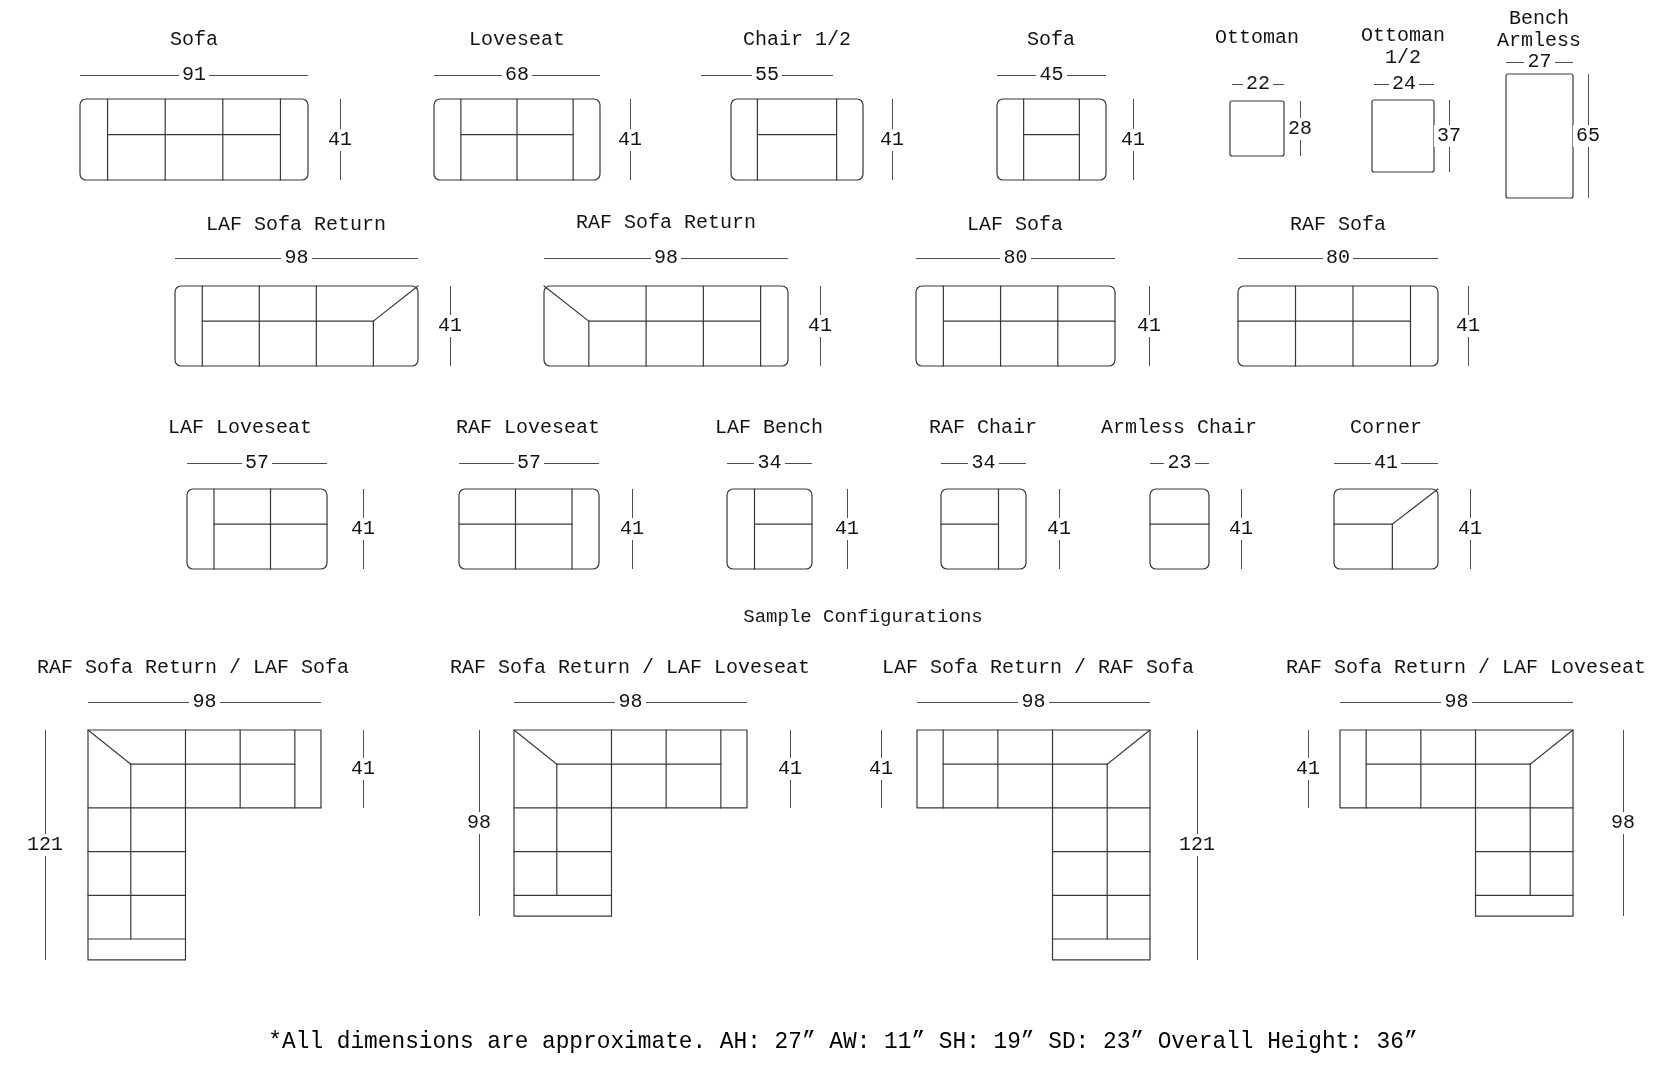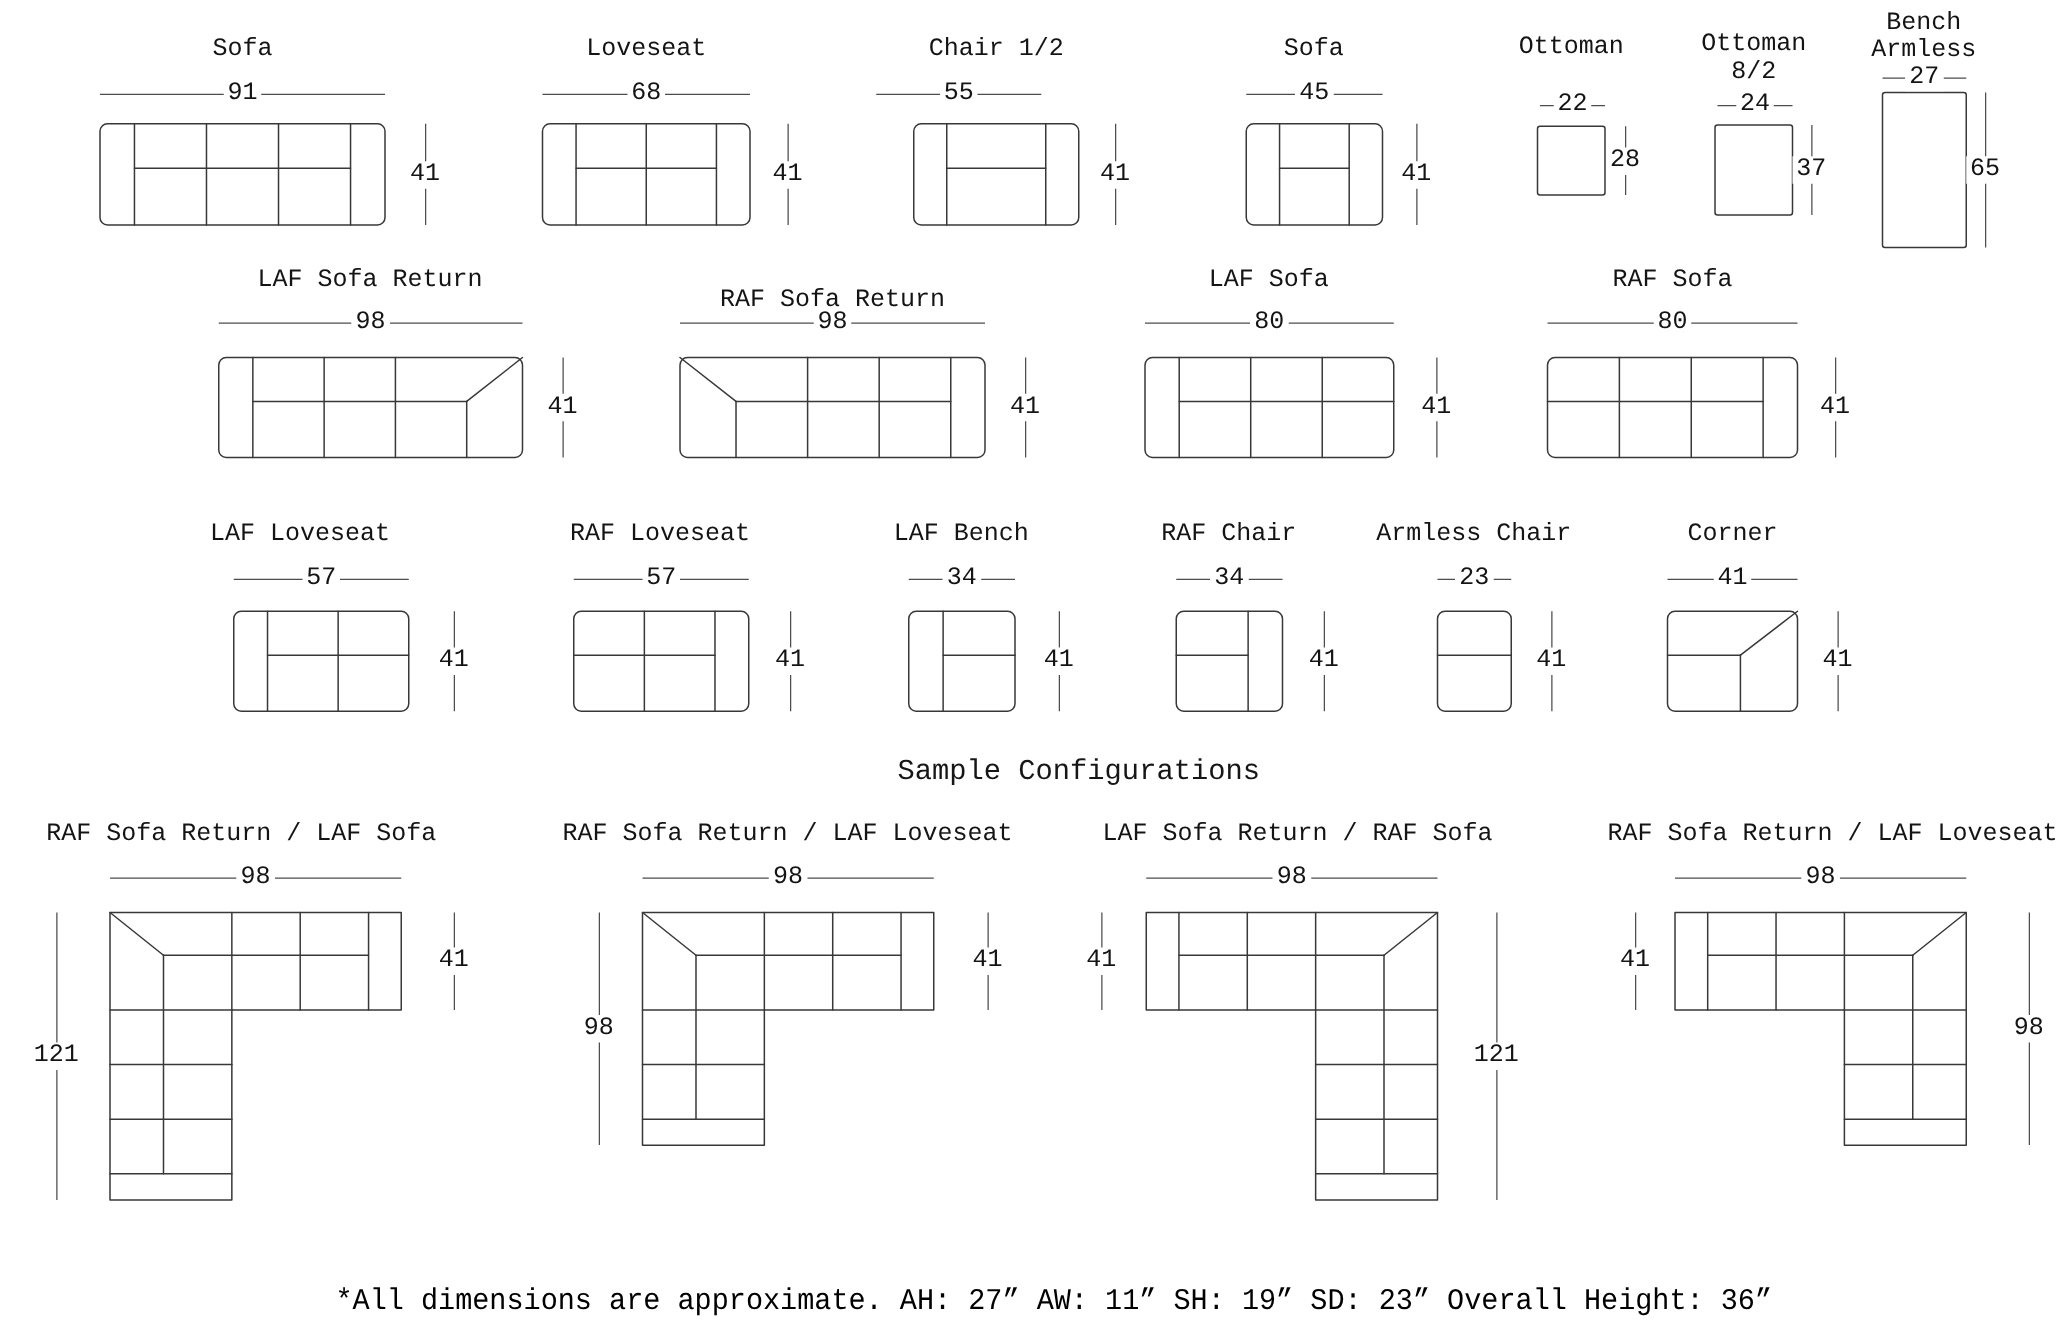--- a/index.html
+++ b/index.html
@@ -15,21 +15,21 @@
   .title.wrap{white-space:normal;line-height:22px;}
   .hdim{position:absolute;height:22px;display:flex;align-items:center;justify-content:center;}
   .hdim .hline{position:absolute;left:0;right:0;top:50%;border-top:1px solid #4d4d4d;}
   .vdim{position:absolute;width:22px;display:flex;align-items:center;justify-content:center;}
   .vdim .vline{position:absolute;top:0;bottom:0;left:50%;border-left:1px solid #4d4d4d;}
   .dlabel{
     position:relative;background:#fff;padding:0 3px;font-size:20px;line-height:22px;
     white-space:nowrap;z-index:1;color:#141414;
   }
   .heading{
-    position:absolute;transform:translateX(-50%);font-size:23px;line-height:32px;
+    position:absolute;transform:translateX(-50%);font-size:19px;line-height:32px;
     white-space:nowrap;color:#161616;
   }
   .footer-note{
     position:absolute;transform:translateX(-50%) scaleX(0.95);font-size:24px;line-height:28px;
     white-space:nowrap;color:#000;
   }
 </style>
 </head>
 <body>
 
@@ -185,21 +185,21 @@
         <line x1="1475.5204081632653" y1="851.6" x2="1573" y2="851.6"></line>
         <line x1="1475.5204081632653" y1="895.3" x2="1573" y2="895.3"></line>
       </g>
     </svg>
 
   <div class="title" style="left:194px;top:29px">Sofa</div>
   <div class="title" style="left:517px;top:29px">Loveseat</div>
   <div class="title" style="left:797px;top:29px">Chair 1/2</div>
   <div class="title" style="left:1051px;top:29px">Sofa</div>
   <div class="title" style="left:1257px;top:27px">Ottoman</div>
-  <div class="title wrap" style="left:1403px;top:25px;width:110px">Ottoman 8/2</div>
+  <div class="title wrap" style="left:1403px;top:25px;width:110px">Ottoman 1/2</div>
   <div class="title wrap" style="left:1539px;top:8px;width:100px">Bench Armless</div>
 
   <div class="hdim" style="left:80px;top:64px;width:228px">
     <i class="hline"></i>
     <span class="dlabel">91</span>
   </div>
   <div class="hdim" style="left:434px;top:64px;width:166px">
     <i class="hline"></i>
     <span class="dlabel">68</span>
   </div>
@@ -247,21 +247,21 @@
   <div class="vdim" style="left:1438px;top:100px;height:72px">
     <i class="vline"></i>
     <span class="dlabel">37</span>
   </div>
   <div class="vdim" style="left:1577px;top:74px;height:124px">
     <i class="vline"></i>
     <span class="dlabel">65</span>
   </div>
 
   <div class="title" style="left:296px;top:214px">LAF Sofa Return</div>
-  <div class="title" style="left:666px;top:230px">RAF Sofa Return</div>
+  <div class="title" style="left:666px;top:212px">RAF Sofa Return</div>
   <div class="title" style="left:1015px;top:214px">LAF Sofa</div>
   <div class="title" style="left:1338px;top:214px">RAF Sofa</div>
 
   <div class="hdim" style="left:175px;top:247px;width:243px">
     <i class="hline"></i>
     <span class="dlabel">98</span>
   </div>
   <div class="hdim" style="left:544px;top:247px;width:244px">
     <i class="hline"></i>
     <span class="dlabel">98</span>

